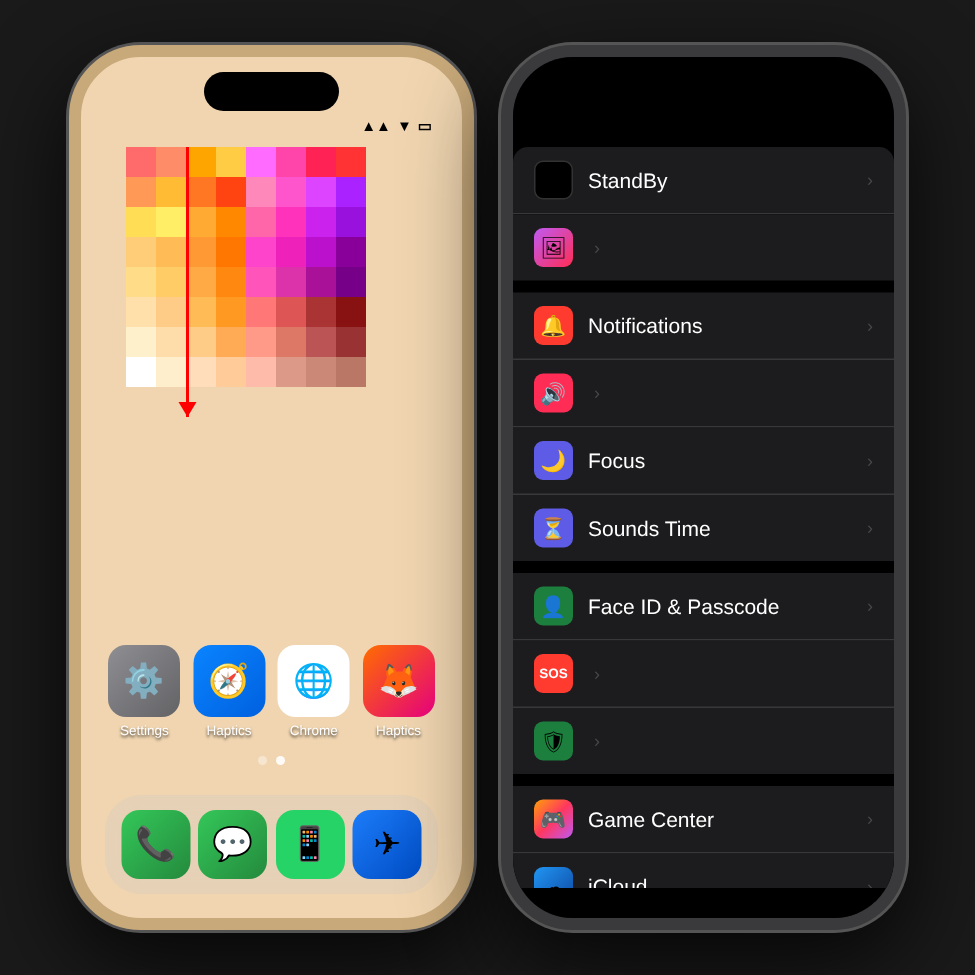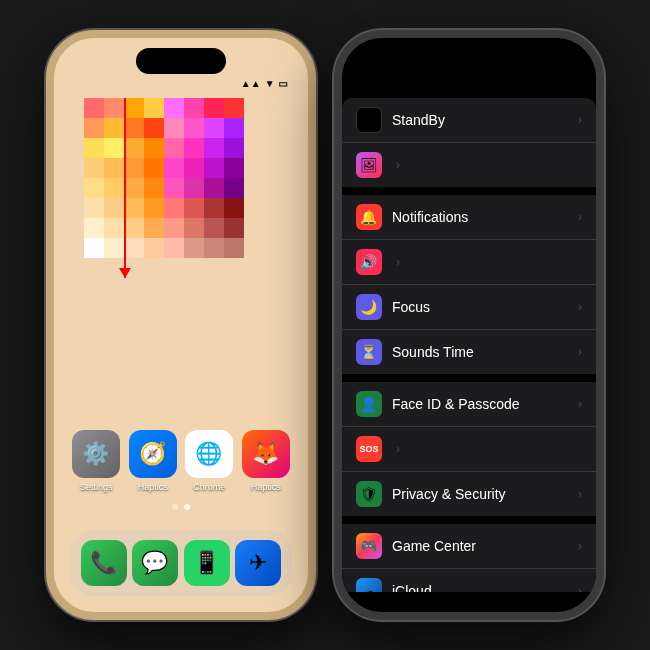--- a/index.html
+++ b/index.html
@@ -451,21 +451,20 @@
       <div class="settings-item-icon bg-faceid">👤</div>
       <span class="settings-item-label">Face ID &amp; Passcode</span>
       <span class="settings-chevron">›</span>
     </div>
           <div class="settings-item">
       <div class="settings-item-icon bg-sos">SOS</div>
       <span class="settings-chevron">›</span>
     </div>
           <div class="settings-item">
       <div class="settings-item-icon bg-privacy">🛡</div>
-      <span class="settings-item-label">Privacy &amp; Security</span>
       <span class="settings-chevron">›</span>
     </div>
         </div>
         <div class="settings-separator"></div>
         <div class="settings-group">
           <div class="settings-item">
       <div class="settings-item-icon bg-gamecenter">🎮</div>
       <span class="settings-item-label">Game Center</span>
       <span class="settings-chevron">›</span>
     </div>

